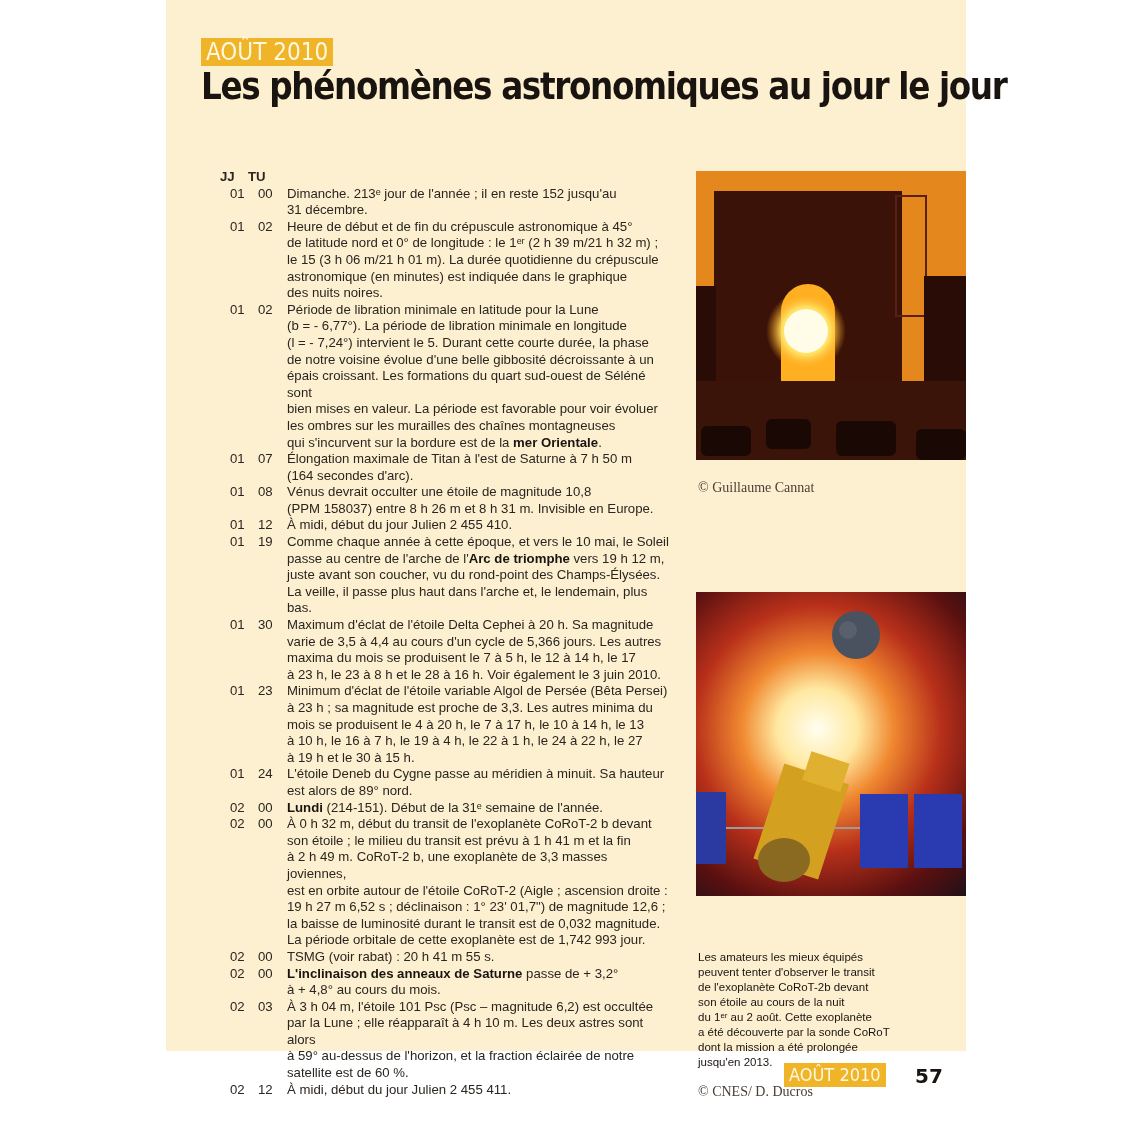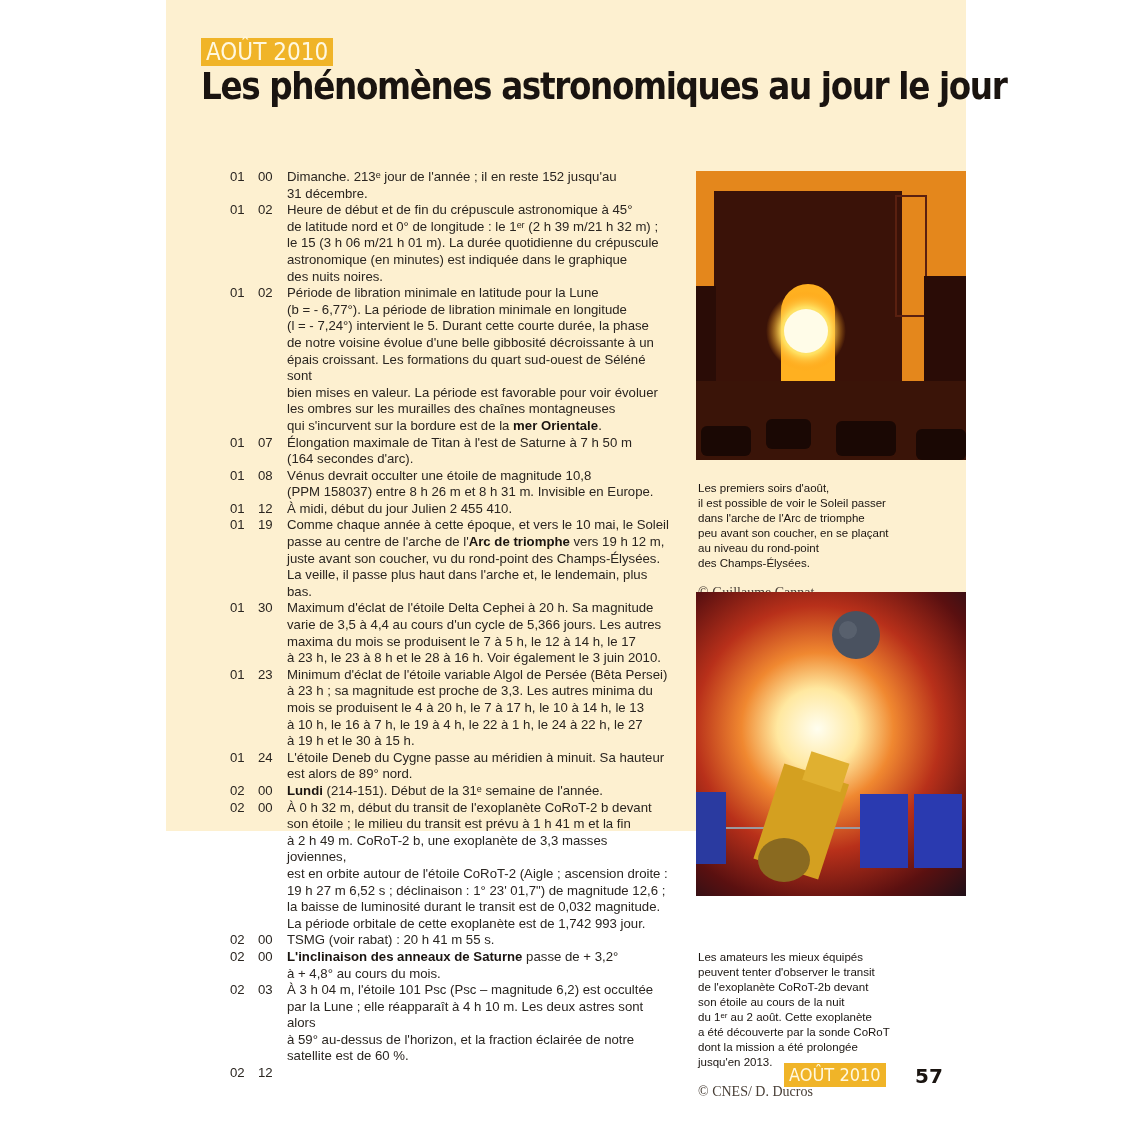--- a/index.html
+++ b/index.html
@@ -1,17 +1,17 @@
 <!DOCTYPE html>
 <html><head>
 <meta charset="utf-8">
 <style>
   html, body { margin:0; padding:0; background:#ffffff; }
   body { width:1133px; height:1133px; position:relative; overflow:hidden; }
-  .page { position:absolute; left:166px; top:0; width:800px; height:831px; background:#fdf0d0; }
+  .page { position:absolute; left:166px; top:0; width:800px; height:1051px; background:#fdf0d0; }
   .tag { position:absolute; background:#f0b428; color:#fff8e0; font-family:"DejaVu Sans Condensed","DejaVu Sans",sans-serif; font-stretch:condensed; font-weight:normal; }
   .top-tag { left:35px; top:38px; height:28px; padding:0 5px; font-size:24px; line-height:28px; letter-spacing:0px; }
   .title { position:absolute; left:35px; top:64px; font-family:"DejaVu Sans","Liberation Sans",sans-serif; font-weight:bold; font-size:38px; color:#1a1410; letter-spacing:-1.6px; transform:scaleX(0.86); transform-origin:left top; white-space:nowrap; }
   .entries { position:absolute; left:54px; top:169px; width:450px; font-family:"Liberation Sans",sans-serif; font-size:13.2px; line-height:16.6px; color:#2a2520; }
   .hdr { font-weight:bold; display:flex; color:#2a2520; }
   .hdr span:first-child { width:28px; }
   .entry { display:flex; }
   .jj { width:28px; flex:none;margin-left:10px; }
   .tu { width:29px; flex:none; }
   .txt { flex:1; white-space:pre-line; }
@@ -27,20 +27,24 @@
   .pagenum { position:absolute; left:749px; top:1064px; font-family:"DejaVu Sans","Liberation Sans",sans-serif; font-weight:bold; font-size:20px; color:#1a1410; }
 </style>
 </head>
 <body>
 
 <div class="page">
   <div class="tag top-tag">AOÛT 2010</div>
   <div class="title">Les phénomènes astronomiques au jour le jour</div>
 
   <div class="entries">
+    <div class="hdr">
+      <span>JJ</span>
+      <span>TU</span>
+    </div>
     <div id="rows">
         <div class="entry">
           <span class="jj">01</span>
           <span class="tu">00</span>
           <span class="txt"><span>Dimanche. 213ᵉ jour de l'année ; il en reste 152 jusqu'au
 31 décembre.</span><b></b><span></span></span>
         </div>
         <div class="entry">
           <span class="jj">01</span>
           <span class="tu">02</span>
@@ -141,20 +145,21 @@
           <span class="jj">02</span>
           <span class="tu">03</span>
           <span class="txt"><span>À 3 h 04 m, l'étoile 101 Psc (Psc – magnitude 6,2) est occultée
 par la Lune ; elle réapparaît à 4 h 10 m. Les deux astres sont alors
 à 59° au-dessus de l'horizon, et la fraction éclairée de notre
 satellite est de 60 %.</span><b></b><span></span></span>
         </div>
         <div class="entry">
           <span class="jj">02</span>
           <span class="tu">12</span>
+          <span class="txt"><span>À midi, début du jour Julien 2 455 411.</span><b></b><span></span></span>
         </div>
       </div>
   </div>
 
   <div class="photo photo1">
     <svg width="270" height="289" viewBox="0 0 270 289">
       <defs>
         <radialGradient id="sun1" cx="50%" cy="50%" r="50%">
           <stop offset="0%" stop-color="#fffbe0"></stop>
           <stop offset="60%" stop-color="#ffe060"></stop>
@@ -172,26 +177,20 @@
       <rect x="0" y="210" width="270" height="79" fill="#3a1408"></rect>
       <g fill="#1a0804">
         <rect x="5" y="255" width="50" height="30" rx="6"></rect>
         <rect x="140" y="250" width="60" height="35" rx="6"></rect>
         <rect x="220" y="258" width="50" height="31" rx="6"></rect>
         <rect x="70" y="248" width="45" height="30" rx="6"></rect>
       </g>
     </svg>
   </div>
   <div class="caption cap1">
-    <div>Les premiers soirs d'août,
-il est possible de voir le Soleil passer
-dans l'arche de l'Arc de triomphe
-peu avant son coucher, en se plaçant
-au niveau du rond-point
-des Champs-Élysées.</div>
     <div class="credit">© Guillaume Cannat</div>
   </div>
 
   <div class="photo photo2">
     <svg width="270" height="304" viewBox="0 0 270 304">
       <circle cx="160" cy="43" r="24" fill="#4a5260"></circle>
       <circle cx="152" cy="38" r="9" fill="#5e6674" opacity="0.7"></circle>
       <rect x="0" y="200" width="30" height="72" fill="#2a3aa0"></rect>
       <rect x="164" y="202" width="48" height="74" fill="#2a3ab0"></rect>
       <rect x="218" y="202" width="48" height="74" fill="#2a3ab0"></rect>

